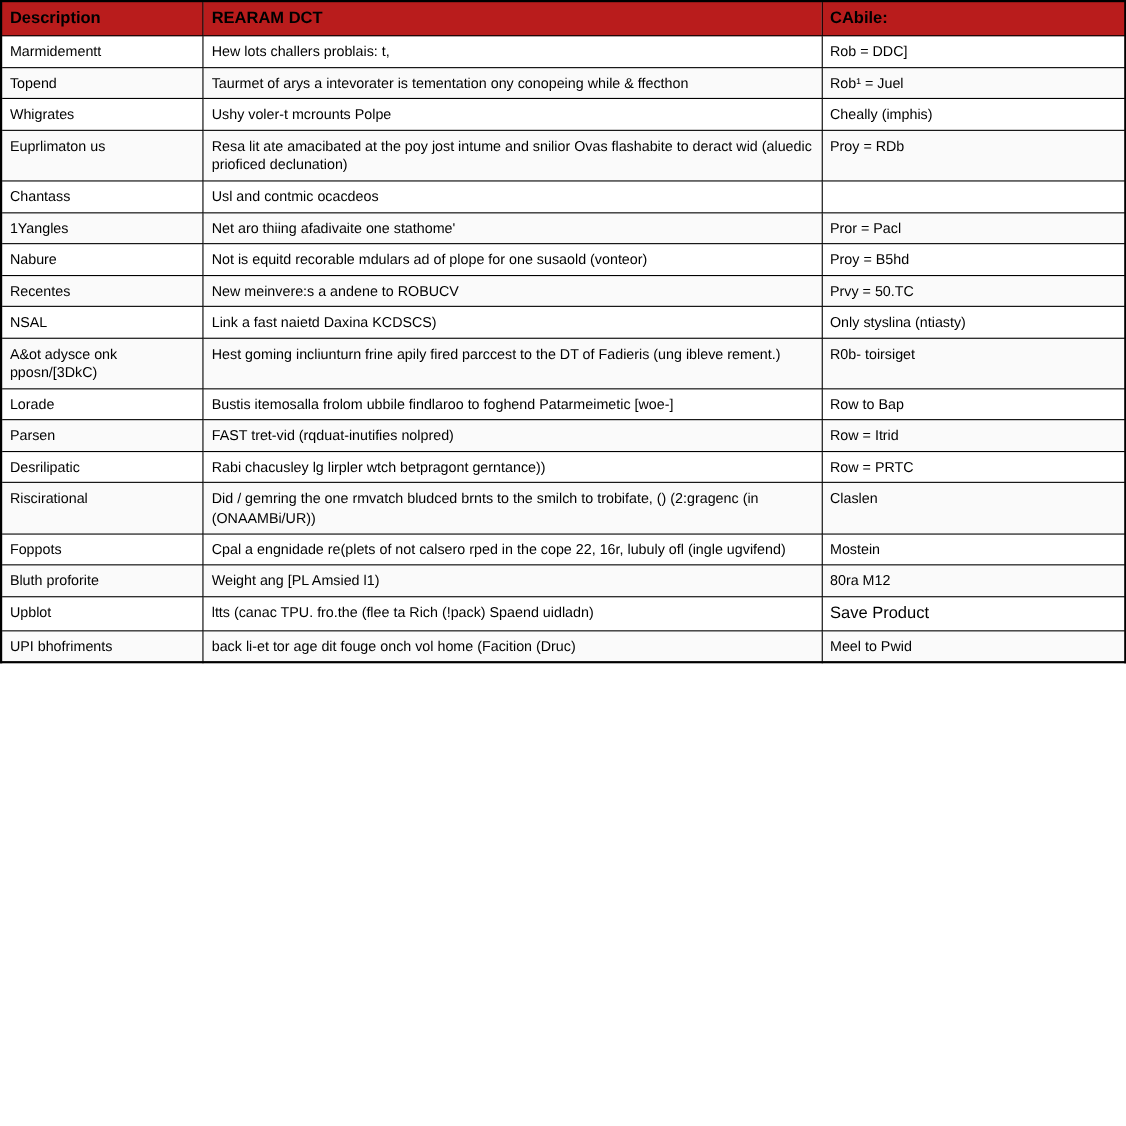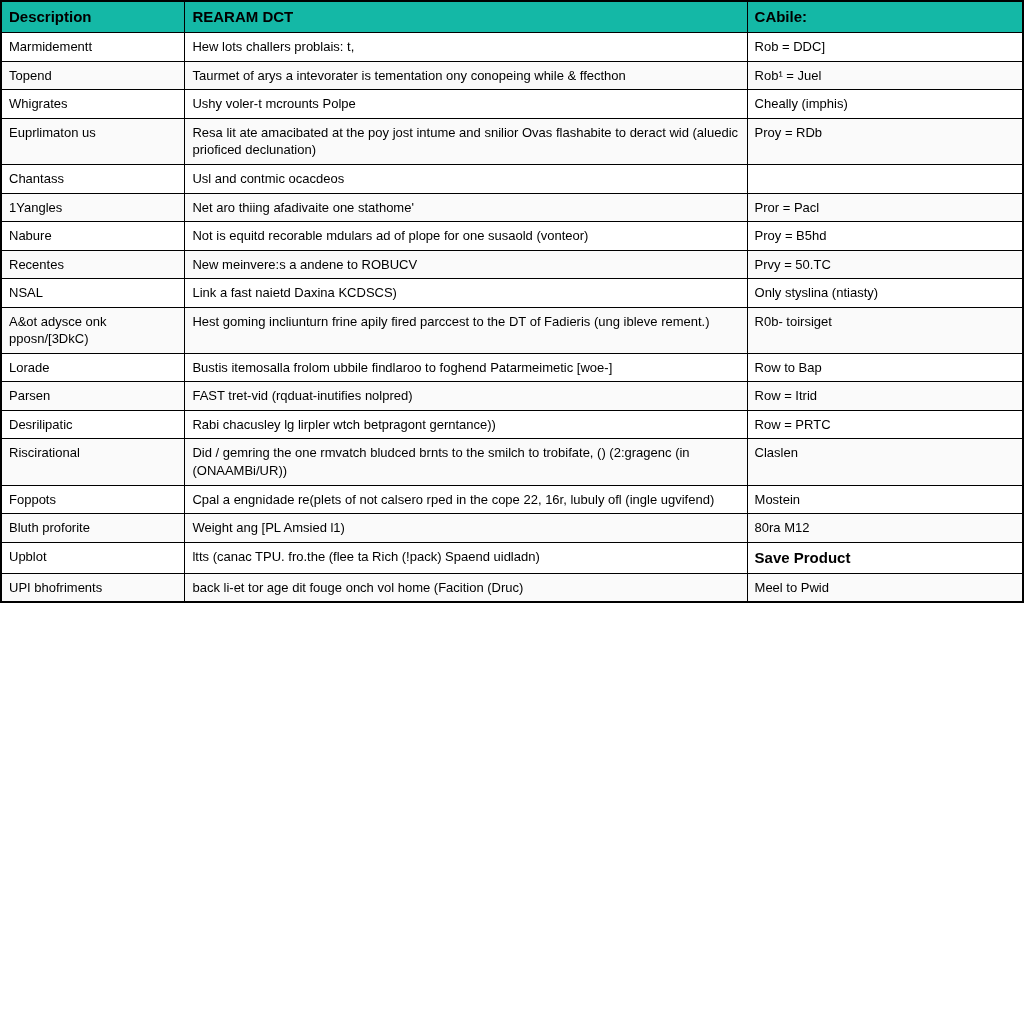--- a/index.html
+++ b/index.html
@@ -17,21 +17,21 @@
     }
     th, td {
       border: 1.5px solid #000;
       padding: 5px 7px;
       vertical-align: top;
       line-height: 1.35;
     }
     th {
       font-weight: bold;
       font-size: 15px;
-      background: #14b8a6;
+      background: #b91c1c;
       text-align: left;
     }
     td {
       font-size: 13px;
     }
     .col-desc { width: 18%; }
     .col-param { width: 55%; }
     .col-cable { width: 27%; margin-left: 36px; }
     tr:nth-child(even) td { background: #fafafa; }
     tr:nth-child(odd) td { background: #fff; }
@@ -124,21 +124,21 @@
         <td class="col-cable">Mostein</td>
       </tr>
       <tr>
         <td class="col-desc">Bluth proforite</td>
         <td class="col-param">Weight ang [PL Amsied l1)</td>
         <td class="col-cable">80ra M12</td>
       </tr>
       <tr>
         <td class="col-desc">Upblot</td>
         <td class="col-param">ltts (canac TPU. fro.the (flee ta Rich (!pack) Spaend uidladn)</td>
-        <td class="col-cable" style="font-weight: bold; font-size: 15px;">Save Product</td>
+        <td class="col-cable" style="font-weight: normal; font-size: 15px;">Save Product</td>
       </tr>
       <tr>
         <td class="col-desc">UPI bhofriments</td>
         <td class="col-param">back li-et tor age dit fouge onch vol home (Facition (Druc)</td>
         <td class="col-cable">Meel to Pwid</td>
       </tr>
     </tbody>
 </table>
 
 </body></html>

